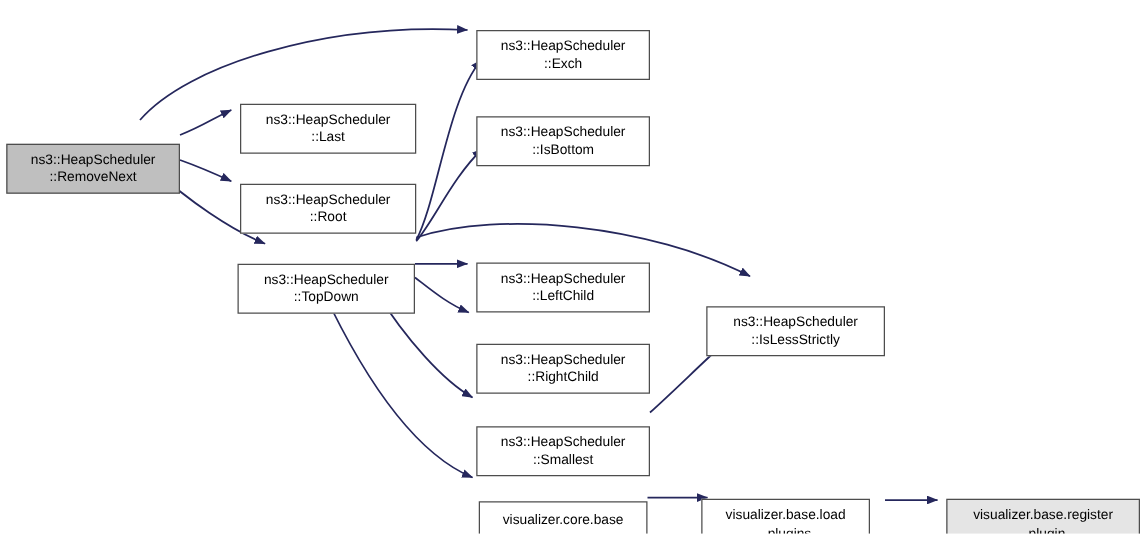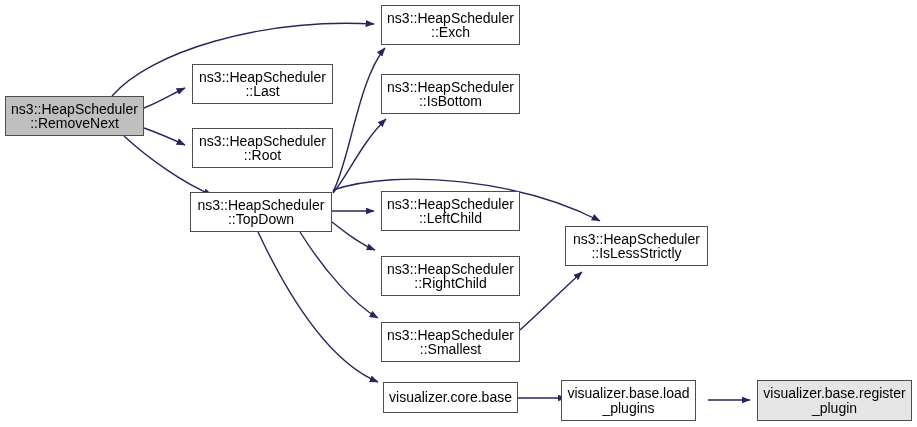--- a/index.html
+++ b/index.html
@@ -26,26 +26,27 @@
   .node {
     position: absolute;
     box-sizing: border-box;
     border: 1px solid #4d4d4d;
     background: #ffffff;
     display: flex;
     align-items: center;
     justify-content: center;
     text-align: center;
     color: #000000;
-    font-size: 14px;
+    font-size: 11px;
     line-height: 14.5px;
     letter-spacing: 0px;
     z-index: 2;
     cursor: pointer;
     white-space: pre-line;
+    margin-top: 19px;
   }
   .node.current {
     background: #bfbfbf;
   }
   .node .label {
     display: block;
     width: 100%;
     padding: 0 2px;
   }
 </style>

